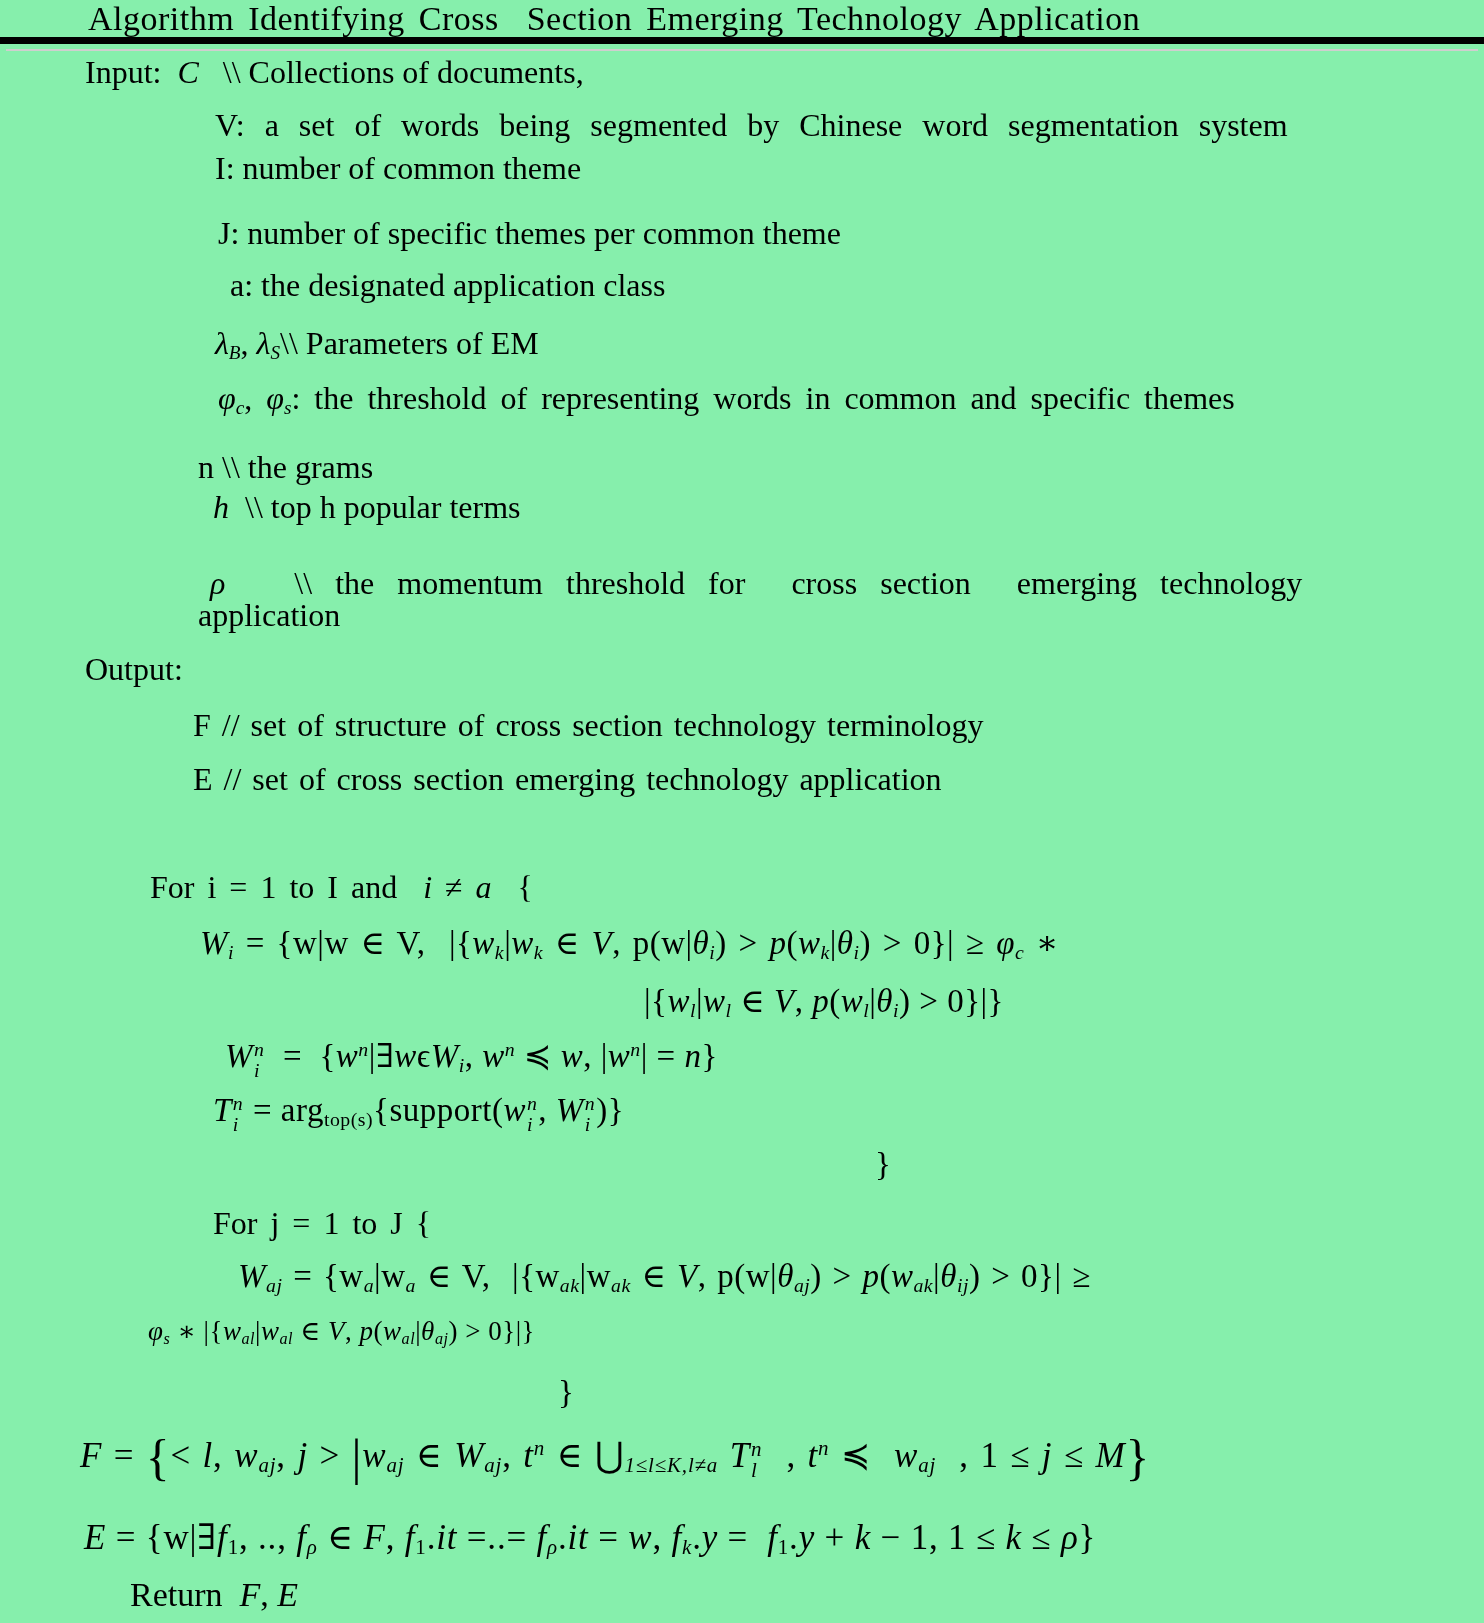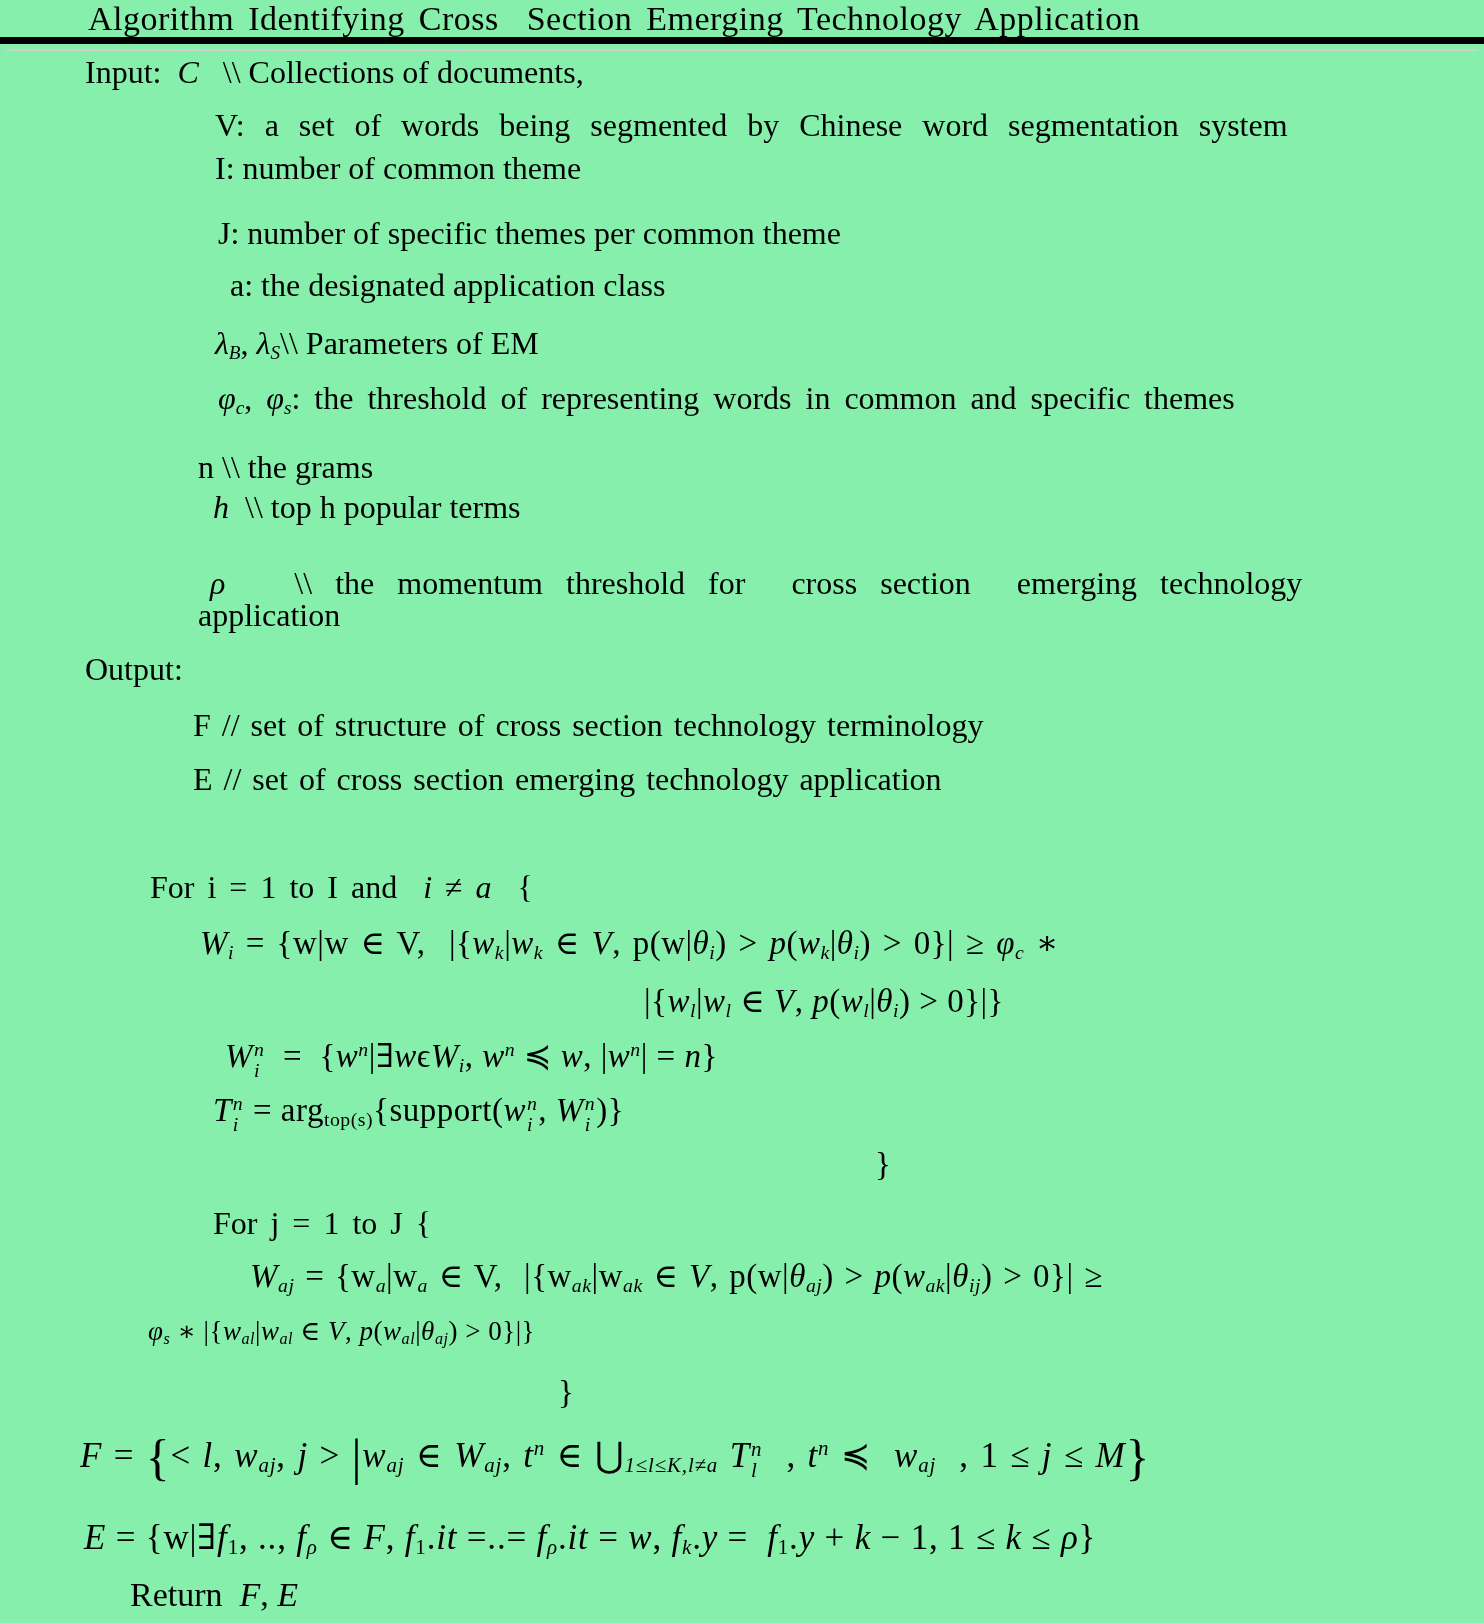--- a/index.html
+++ b/index.html
@@ -39,21 +39,21 @@
   .l13{top:708px;left:193px;word-spacing:3px;}
   .l14{top:762px;left:193px;word-spacing:3px;}
   .l15{top:816px;left:170px;word-spacing:2px;}
   .l16{top:870px;left:150px;word-spacing:5px;}
   .l17{top:925px;left:200px;font-size:33px;letter-spacing:0.5px;word-spacing:3px;}
   .l18{top:983px;left:644px;font-size:33px;letter-spacing:0.5px;}
   .l19{top:1038px;left:225px;font-size:33px;letter-spacing:0.5px;}
   .l20{top:1092px;left:213px;font-size:33px;letter-spacing:0.5px;}
   .l21{top:1146px;left:875px;font-size:33px;}
   .l22{top:1206px;left:213px;word-spacing:5px;}
-  .l23{top:1258px;left:238px;font-size:33px;letter-spacing:0.5px;word-spacing:2px;margin-left:12px;}
+  .l23{top:1258px;left:238px;font-size:33px;letter-spacing:0.5px;word-spacing:2px;}
   .l24{top:1316px;left:148px;font-size:27px;letter-spacing:0.5px;}
   .l25{top:1374px;left:558px;font-size:33px;}
   .l26{top:1436px;left:80px;font-size:35px;letter-spacing:0.8px;word-spacing:2px;}
   .l27{top:1518px;left:72px;font-size:35px;letter-spacing:0.8px;margin-left:12px;}
   .l28{top:1576px;left:130px;font-size:34px;}
 </style>
 </head>
 <body>
 
 <div class="doc">

